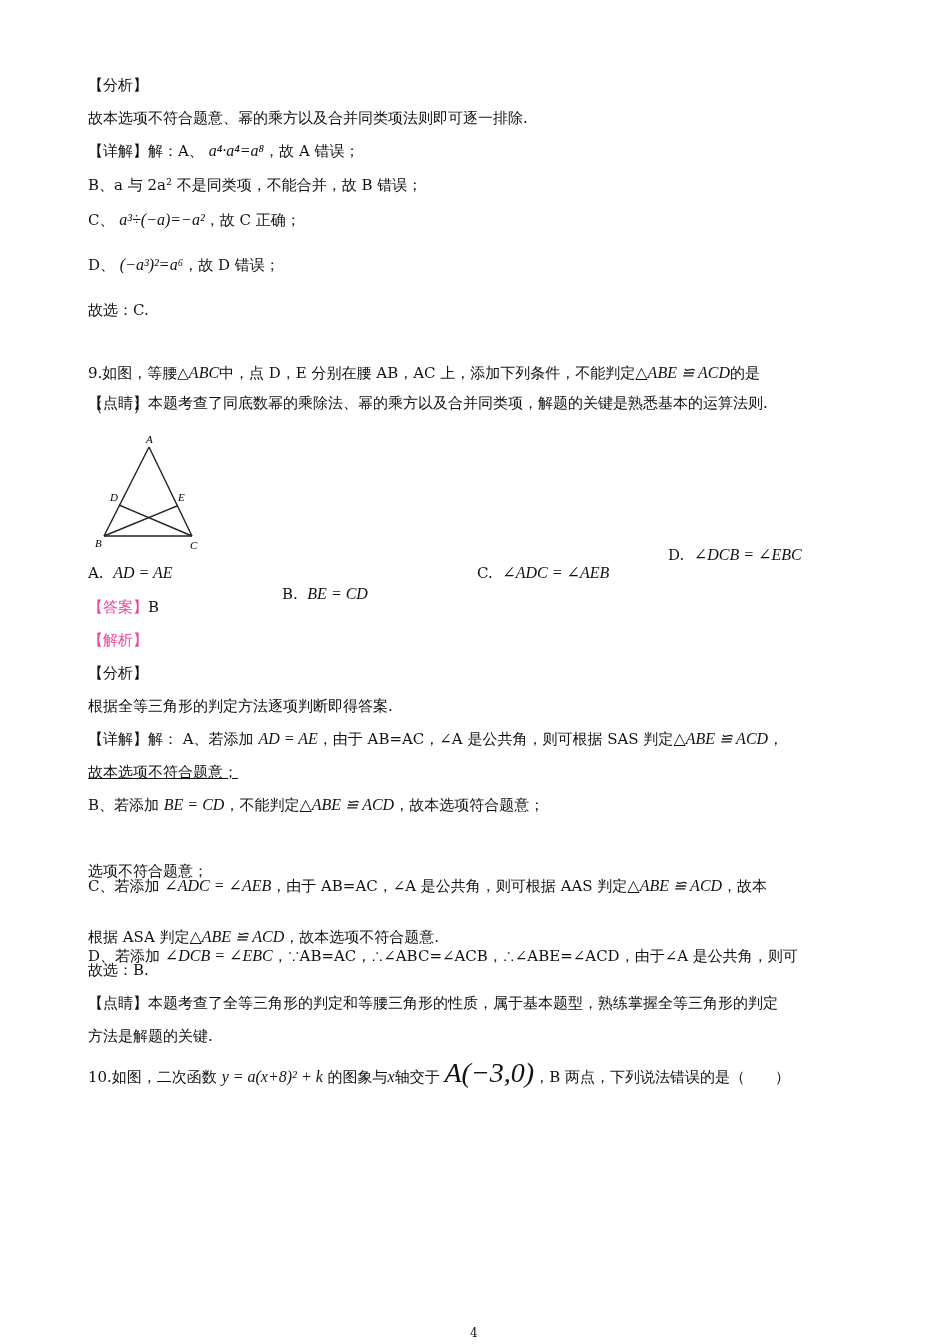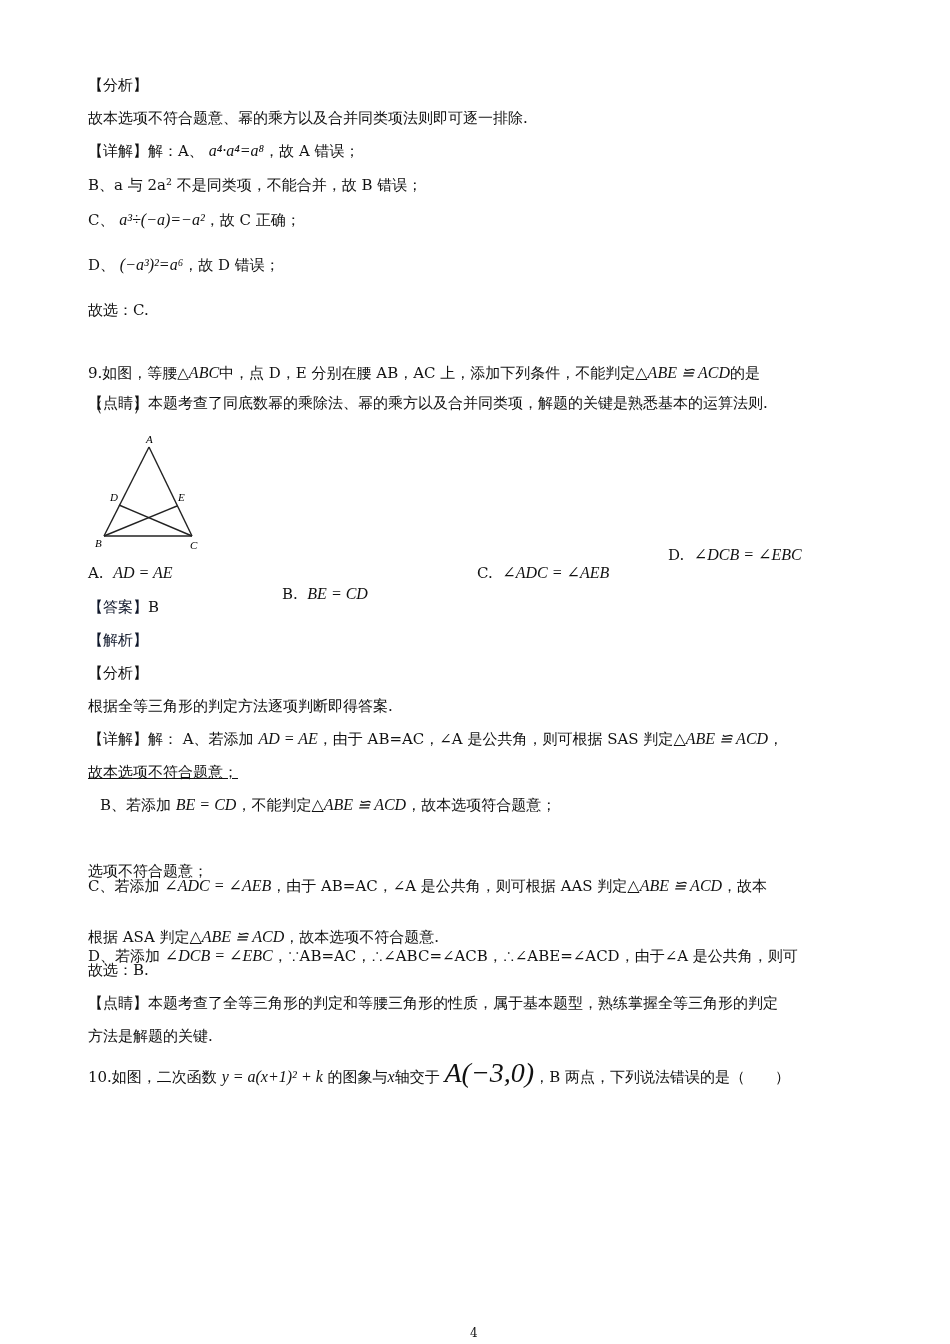--- a/index.html
+++ b/index.html
@@ -1,21 +1,21 @@
 <!DOCTYPE html>
 <html><head>
   <meta charset="utf-8">
   <style>
     html, body { margin: 0; padding: 0; background: #ffffff; }
     body { width: 950px; height: 1344px; position: relative; overflow: hidden;
            font-family: "DejaVu Serif", "Liberation Serif", serif; color: #111; }
     .line { position: absolute; left: 88px; font-size: 15px; line-height: 20px; white-space: nowrap; }
     .m { font-family: "Liberation Serif", "DejaVu Serif", serif; font-style: italic; font-size: 16px; }
     .big { font-size: 28px; }
-    .blue { color: #0f172a; }
+    .blue { color: #ec4899; }
     .opt { position: absolute; font-size: 15px; line-height: 16px; white-space: nowrap; }
     .pagenum { position: absolute; left: 470px; top: 1326px; font-size: 12px; }
     svg text { font-family: "Liberation Serif", serif; font-style: italic; font-size: 11px; }
   </style>
 </head>
 <body>
 
 <div class="line" style="top:75px;">【分析】</div>
 <div class="line" style="top:108px;">故本选项不符合题意、幂的乘方以及合并同类项法则即可逐一排除.</div>
 <div class="line" style="top:141px;">
@@ -79,21 +79,21 @@
 <div class="line blue" style="top:630px;">【解析】</div>
 <div class="line" style="top:663px;">【分析】</div>
 <div class="line" style="top:696px;">根据全等三角形的判定方法逐项判断即得答案.</div>
 
 <div class="line" style="top:729px;">
   <span>【详解】</span><span>解：  A、若添加</span>
   <span class="m">AD = AE</span><span>，由于 AB=AC，∠A 是公共角，则可根据 SAS 判定</span><span class="m">△ABE ≌  ACD</span><span>，</span>
 </div>
 <div class="line" style="top:762px;text-decoration:underline;">故本选项不符合题意；</div>
 
-<div class="line" style="top:795px;margin-left:12px;">
+<div class="line" style="top:795px;">
   <span>B、若添加</span>
   <span class="m">BE = CD</span><span>，不能判定</span><span class="m">△ABE ≌  ACD</span><span>，故本选项符合题意；</span>
 </div>
 
 <div class="line" style="top:876px;">
   <span>C、若添加</span>
   <span class="m">∠ADC = ∠AEB</span><span>，由于 AB=AC，∠A 是公共角，则可根据 AAS 判定</span><span class="m">△ABE ≌  ACD</span><span>，故本</span>
 </div>
 <div class="line" style="top:861px;">选项不符合题意；</div>
 
@@ -106,18 +106,18 @@
 </div>
 
 <div class="line" style="top:960px;">故选：B.</div>
 <div class="line" style="top:993px;">
   <span>【点睛】</span><span>本题考查了全等三角形的判定和等腰三角形的性质，属于基本题型，熟练掌握全等三角形的判定</span>
 </div>
 <div class="line" style="top:1026px;">方法是解题的关键.</div>
 
 <div class="line" style="top:1063px;">
   <span>10.如图，二次函数</span>
-  <span class="m">y = a(x+1)² + k</span>
+  <span class="m">y = a(x+8)² + k</span>
   <span>的图象与</span><span class="m">x</span><span>轴交于</span>
   <span class="m big">A(−3,0)</span><span>，B 两点，下列说法错误的是（　　）</span>
 </div>
 
 <div class="pagenum">4</div>
 
 </body></html>

